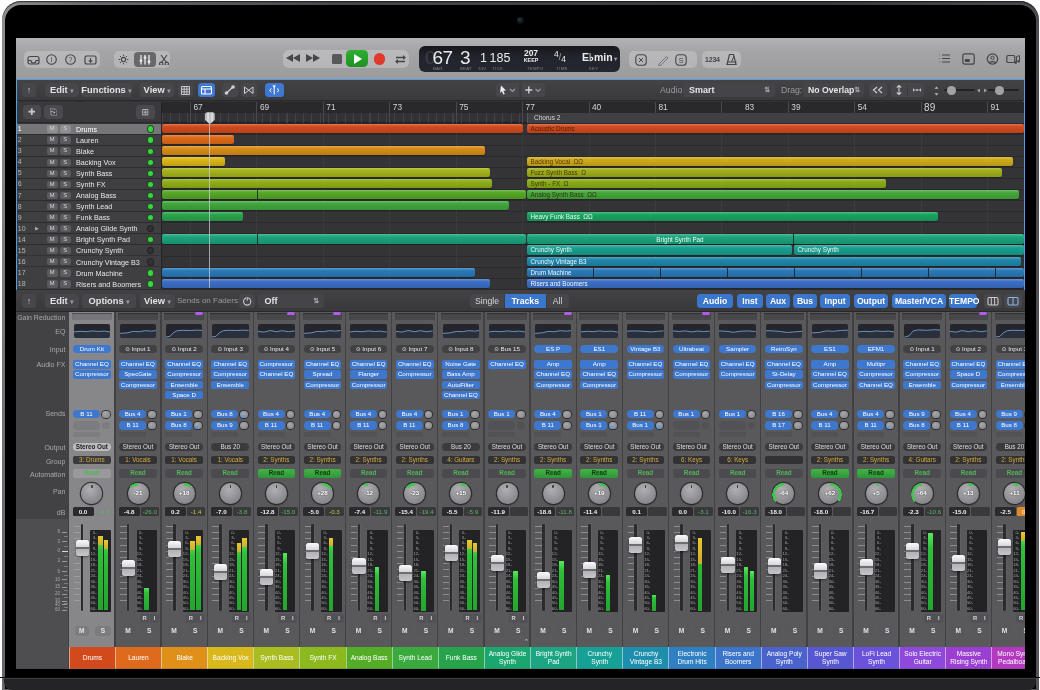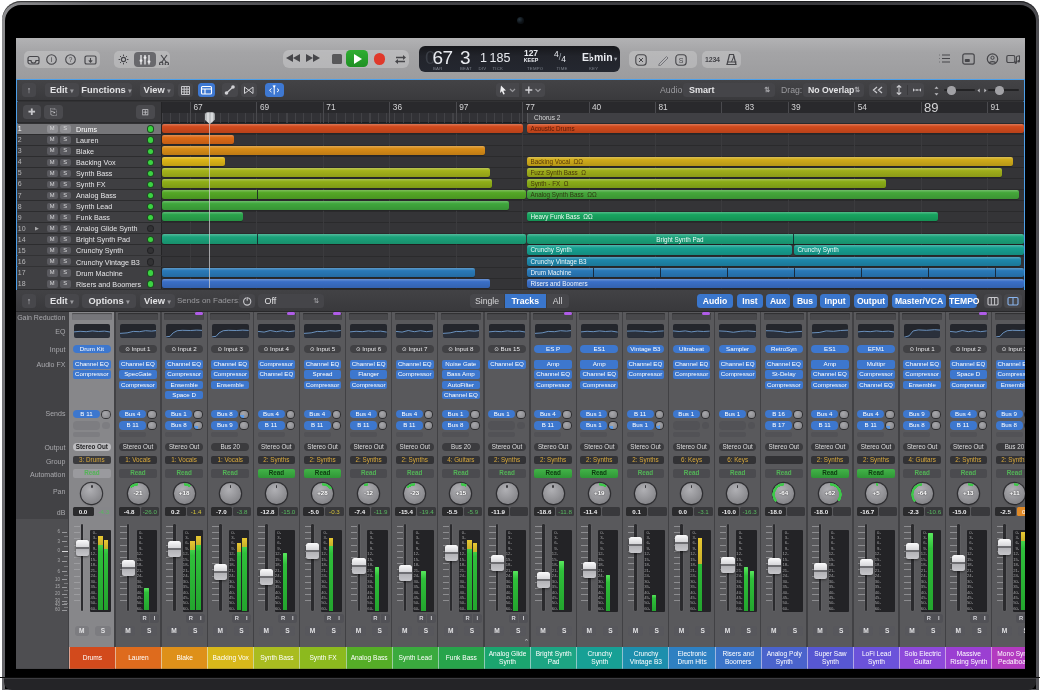--- a/index.html
+++ b/index.html
@@ -102,21 +102,21 @@
     <div class="tx" style="left:460px;top:46.5px;width:16px;height:20px;font-size:19px;color:#e9ebf0;">3</div>
     <div class="tx" style="left:480px;top:50.5px;width:12px;height:16px;font-size:12.5px;color:#e9ebf0;">1</div>
     <div class="tx" style="left:489.5px;top:50.5px;width:30px;height:16px;font-size:12.5px;color:#e9ebf0;">185</div>
     <div class="tx" style="left:433px;top:65.5px;width:24px;height:6px;font-size:4.3px;color:#7d828c;letter-spacing:.2px;">BAR</div>
     <div class="tx" style="left:460px;top:65.5px;width:24px;height:6px;font-size:4.3px;color:#7d828c;letter-spacing:.2px;">BEAT</div>
     <div class="tx" style="left:478.5px;top:65.5px;width:24px;height:6px;font-size:4.3px;color:#7d828c;letter-spacing:.2px;">DIV</div>
     <div class="tx" style="left:492.5px;top:65.5px;width:24px;height:6px;font-size:4.3px;color:#7d828c;letter-spacing:.2px;">TICK</div>
     <div class="tx" style="left:527px;top:65.5px;width:24px;height:6px;font-size:4.3px;color:#7d828c;letter-spacing:.2px;">TEMPO</div>
     <div class="tx" style="left:556.5px;top:65.5px;width:24px;height:6px;font-size:4.3px;color:#7d828c;letter-spacing:.2px;">TIME</div>
     <div class="tx" style="left:589px;top:65.5px;width:24px;height:6px;font-size:4.3px;color:#7d828c;letter-spacing:.2px;">KEY</div>
-    <div class="tx" style="left:520px;top:48px;width:22px;height:9px;font-size:8.5px;color:#e9ebf0;text-align:center;font-weight:bold;">127</div>
+    <div class="tx" style="left:520px;top:48px;width:22px;height:9px;font-size:8.5px;color:#e9ebf0;text-align:center;font-weight:bold;">207</div>
     <div class="tx" style="left:520px;top:57px;width:22px;height:7px;font-size:5.3px;color:#e9ebf0;text-align:center;font-weight:bold;">KEEP</div>
     <div class="tx" style="left:554px;top:49px;width:22px;height:16px;font-size:9px;color:#e9ebf0;"><span style="font-size:8.5px;vertical-align:3px;">4</span><span style="color:#9aa0aa;">/</span><span style="font-size:8.5px;vertical-align:-2px;">4</span></div>
     <div class="tx" style="left:582px;top:51px;width:36px;height:13px;font-size:10.5px;color:#e9ebf0;font-weight:bold;">E♭min</div>
     <div class="tx" style="left:614px;top:55px;width:8px;height:8px;color:#9ea2aa;font-size:6.5px;">▾</div>
     <div style="left:629px;top:51px;width:68px;height:16.5px;background:rgba(255,255,255,.22);border-radius:5px;"></div>
     <div style="left:634.5px;top:53.5px;width:12px;height:12px;">
       <svg width="12" height="12" viewBox="0 0 12 12" style="position:absolute;left:0;top:0;">
         <rect x="0.8" y="0.8" width="10.4" height="10.4" rx="3" fill="none" stroke="#46464a" stroke-width="1.1"></rect>
         <path d="M4 4 l4 4 M8 4 l-4 4" stroke="#46464a" stroke-width="1"></path>
       </svg>
@@ -276,37 +276,37 @@
     <div style="left:995px;top:86px;width:8.5px;height:8.5px;background:#a2a2a6;border-radius:50%;"></div>
     <div style="left:17px;top:101.5px;width:1006.5px;height:11.2px;background:#29292c;"></div>
     <div style="left:17px;top:112.7px;width:1006.5px;height:10.3px;background:#323236;border-bottom:1px solid #1e1e20;"></div>
     <div style="left:190px;top:101.5px;width:1px;height:21.5px;background:#4a4a4e;"></div>
     <div class="tx" style="left:193.5px;top:102.7px;width:20px;height:9.5px;color:#d4d4d6;font-size:8.3px;line-height:9.5px;">67</div>
     <div style="left:256.4px;top:101.5px;width:1px;height:21.5px;background:#4a4a4e;"></div>
     <div class="tx" style="left:259.9px;top:102.7px;width:20px;height:9.5px;color:#d4d4d6;font-size:8.3px;line-height:9.5px;">69</div>
     <div style="left:322.8px;top:101.5px;width:1px;height:21.5px;background:#4a4a4e;"></div>
     <div class="tx" style="left:326.3px;top:102.7px;width:20px;height:9.5px;color:#d4d4d6;font-size:8.3px;line-height:9.5px;">71</div>
     <div style="left:389.3px;top:101.5px;width:1px;height:21.5px;background:#4a4a4e;"></div>
-    <div class="tx" style="left:392.8px;top:102.7px;width:20px;height:9.5px;color:#d4d4d6;font-size:8.3px;line-height:9.5px;">36</div>
+    <div class="tx" style="left:392.8px;top:102.7px;width:20px;height:9.5px;color:#d4d4d6;font-size:8.3px;line-height:9.5px;">73</div>
     <div style="left:455.7px;top:101.5px;width:1px;height:21.5px;background:#4a4a4e;"></div>
-    <div class="tx" style="left:459.2px;top:102.7px;width:20px;height:9.5px;color:#d4d4d6;font-size:8.3px;line-height:9.5px;">97</div>
+    <div class="tx" style="left:459.2px;top:102.7px;width:20px;height:9.5px;color:#d4d4d6;font-size:8.3px;line-height:9.5px;">75</div>
     <div style="left:522.1px;top:101.5px;width:1px;height:21.5px;background:#4a4a4e;"></div>
     <div class="tx" style="left:525.6px;top:102.7px;width:20px;height:9.5px;color:#d4d4d6;font-size:8.3px;line-height:9.5px;">77</div>
     <div style="left:588.5px;top:101.5px;width:1px;height:21.5px;background:#4a4a4e;"></div>
     <div class="tx" style="left:592px;top:102.7px;width:20px;height:9.5px;color:#d4d4d6;font-size:8.3px;line-height:9.5px;">40</div>
     <div style="left:654.9px;top:101.5px;width:1px;height:21.5px;background:#4a4a4e;"></div>
     <div class="tx" style="left:658.4px;top:102.7px;width:20px;height:9.5px;color:#d4d4d6;font-size:8.3px;line-height:9.5px;">81</div>
     <div style="left:721.4px;top:101.5px;width:1px;height:21.5px;background:#4a4a4e;"></div>
     <div class="tx" style="left:724.9px;top:102.7px;width:20px;height:9.5px;color:#d4d4d6;font-size:8.3px;line-height:9.5px;padding-left:20px;">83</div>
     <div style="left:787.8px;top:101.5px;width:1px;height:21.5px;background:#4a4a4e;"></div>
     <div class="tx" style="left:791.3px;top:102.7px;width:20px;height:9.5px;color:#d4d4d6;font-size:8.3px;line-height:9.5px;">39</div>
     <div style="left:854.2px;top:101.5px;width:1px;height:21.5px;background:#4a4a4e;"></div>
     <div class="tx" style="left:857.7px;top:102.7px;width:20px;height:9.5px;color:#d4d4d6;font-size:8.3px;line-height:9.5px;">54</div>
     <div style="left:920.6px;top:101.5px;width:1px;height:21.5px;background:#4a4a4e;"></div>
-    <div class="tx" style="left:924.1px;top:102.7px;width:20px;height:9.5px;color:#d4d4d6;font-size:13px;line-height:9.5px;">89</div>
+    <div class="tx" style="left:924.1px;top:102.7px;width:20px;height:9.5px;color:#d4d4d6;font-size:10px;line-height:9.5px;">89</div>
     <div style="left:987px;top:101.5px;width:1px;height:21.5px;background:#4a4a4e;"></div>
     <div class="tx" style="left:990.5px;top:102.7px;width:20px;height:9.5px;color:#d4d4d6;font-size:8.3px;line-height:9.5px;">91</div>
     <div style="left:162px;top:112.7px;width:863px;height:10.3px;background:repeating-linear-gradient(90deg,#46464a 0 1px,transparent 1px 8.3px);opacity:.8;"></div>
     <div class="tx" style="left:527px;top:112.7px;width:496.5px;height:10.3px;background:#404044;border-left:1px solid #58585c;color:#d6d6d8;font-size:6.5px;line-height:10px;padding-left:6px;">Chorus 2</div>
     <div style="left:17px;top:101.5px;width:145px;height:21.5px;background:#39393c;border-bottom:1px solid #2a2a2c;border-right:1px solid #242426;"></div>
     <div style="left:22.5px;top:105px;width:18.5px;height:14px;background:#4a4a4e;border-radius:3.5px;color:#c6c6ca;font-size:9px;text-align:center;line-height:14px;">✚</div>
     <div style="left:44px;top:105px;width:18.5px;height:14px;background:#4a4a4e;border-radius:3.5px;color:#c6c6ca;font-size:9px;text-align:center;line-height:14px;">⎘</div>
     <div style="left:136px;top:105px;width:18.5px;height:14px;background:#4a4a4e;border-radius:3.5px;color:#c6c6ca;font-size:9px;text-align:center;line-height:14px;">⊞</div>
     <div style="left:17px;top:123.7px;width:145px;height:10.2px;background:#767679;border-right:1px solid #242426;"></div>
     <div style="left:17px;top:133.9px;width:145px;height:0.8px;background:#2c2c2e;"></div>
@@ -511,21 +511,21 @@
     <div class="tx" style="left:140px;top:294px;width:34.7px;height:14px;background:#47474b;border-radius:3.5px;color:#e2e2e4;font-size:9.3px;font-weight:bold;line-height:14px;text-align:center;">View&nbsp;<span style="color:#9a9a9e;font-size:6.5px;">▾</span></div>
     <div class="tx" style="left:177px;top:294px;width:65px;height:14px;color:#9a9a9e;font-size:8px;line-height:14px;">Sends on Faders:</div>
     <div style="left:238.5px;top:294px;width:16.5px;height:14px;background:#47474b;border-radius:3.5px;"></div>
     <div style="left:238.5px;top:294px;width:16.5px;height:14px;">
       <svg width="16.5" height="14" viewBox="0 0 16.5 14" style="position:absolute;left:0;top:0;">
         <circle cx="8.2" cy="7.5" r="3.6" fill="none" stroke="#c9c9cd" stroke-width="1.1"></circle>
         <line x1="8.2" y1="2.5" x2="8.2" y2="6.5" stroke="#47474b" stroke-width="2"></line>
         <line x1="8.2" y1="3" x2="8.2" y2="6.8" stroke="#c9c9cd" stroke-width="1.1"></line>
       </svg>
     </div>
-    <div style="left:257.5px;top:294px;width:66.5px;height:14px;background:#454549;border-radius:3.5px;color:#e4e4e6;font-size:9px;font-weight:normal;line-height:14px;padding-left:7px;">Off<span style="position:absolute;right:5px;top:0;color:#aaaaae;font-size:7px;">⇅</span></div>
+    <div style="left:257.5px;top:294px;width:66.5px;height:14px;background:#454549;border-radius:3.5px;color:#e4e4e6;font-size:9px;font-weight:bold;line-height:14px;padding-left:7px;">Off<span style="position:absolute;right:5px;top:0;color:#aaaaae;font-size:7px;">⇅</span></div>
     <div style="left:470px;top:294px;width:34px;height:14px;background:#47474b;border-radius:3.5px 0 0 3.5px;color:#d6d6d8;font-size:8.7px;text-align:center;line-height:14px;">Single</div>
     <div style="left:504.5px;top:294px;width:41.5px;height:14px;background:#3a76cc;color:#fff;font-size:8.7px;font-weight:bold;text-align:center;line-height:14px;">Tracks</div>
     <div style="left:546.5px;top:294px;width:22px;height:14px;background:#47474b;border-radius:0 3.5px 3.5px 0;color:#d6d6d8;font-size:8.7px;text-align:center;line-height:14px;">All</div>
     <div style="left:697px;top:294px;width:36px;height:14px;background:#3a76cc;border-radius:3.5px;color:#fff;font-size:8.6px;font-weight:bold;text-align:center;line-height:14px;">Audio</div>
     <div style="left:737px;top:294px;width:26px;height:14px;background:#3a76cc;border-radius:3.5px;color:#fff;font-size:8.6px;font-weight:bold;text-align:center;line-height:14px;">Inst</div>
     <div style="left:766px;top:294px;width:24px;height:14px;background:#3a76cc;border-radius:3.5px;color:#fff;font-size:8.6px;font-weight:bold;text-align:center;line-height:14px;">Aux</div>
     <div style="left:793px;top:294px;width:24px;height:14px;background:#3a76cc;border-radius:3.5px;color:#fff;font-size:8.6px;font-weight:bold;text-align:center;line-height:14px;">Bus</div>
     <div style="left:820px;top:294px;width:30px;height:14px;background:#3a76cc;border-radius:3.5px;color:#fff;font-size:8.6px;font-weight:bold;text-align:center;line-height:14px;">Input</div>
     <div style="left:854px;top:294px;width:34px;height:14px;background:#3a76cc;border-radius:3.5px;color:#fff;font-size:8.6px;font-weight:bold;text-align:center;line-height:14px;">Output</div>
     <div style="left:892px;top:294px;width:54px;height:14px;background:#3a76cc;border-radius:3.5px;color:#fff;font-size:8.6px;font-weight:bold;text-align:center;line-height:14px;">Master/VCA</div>

